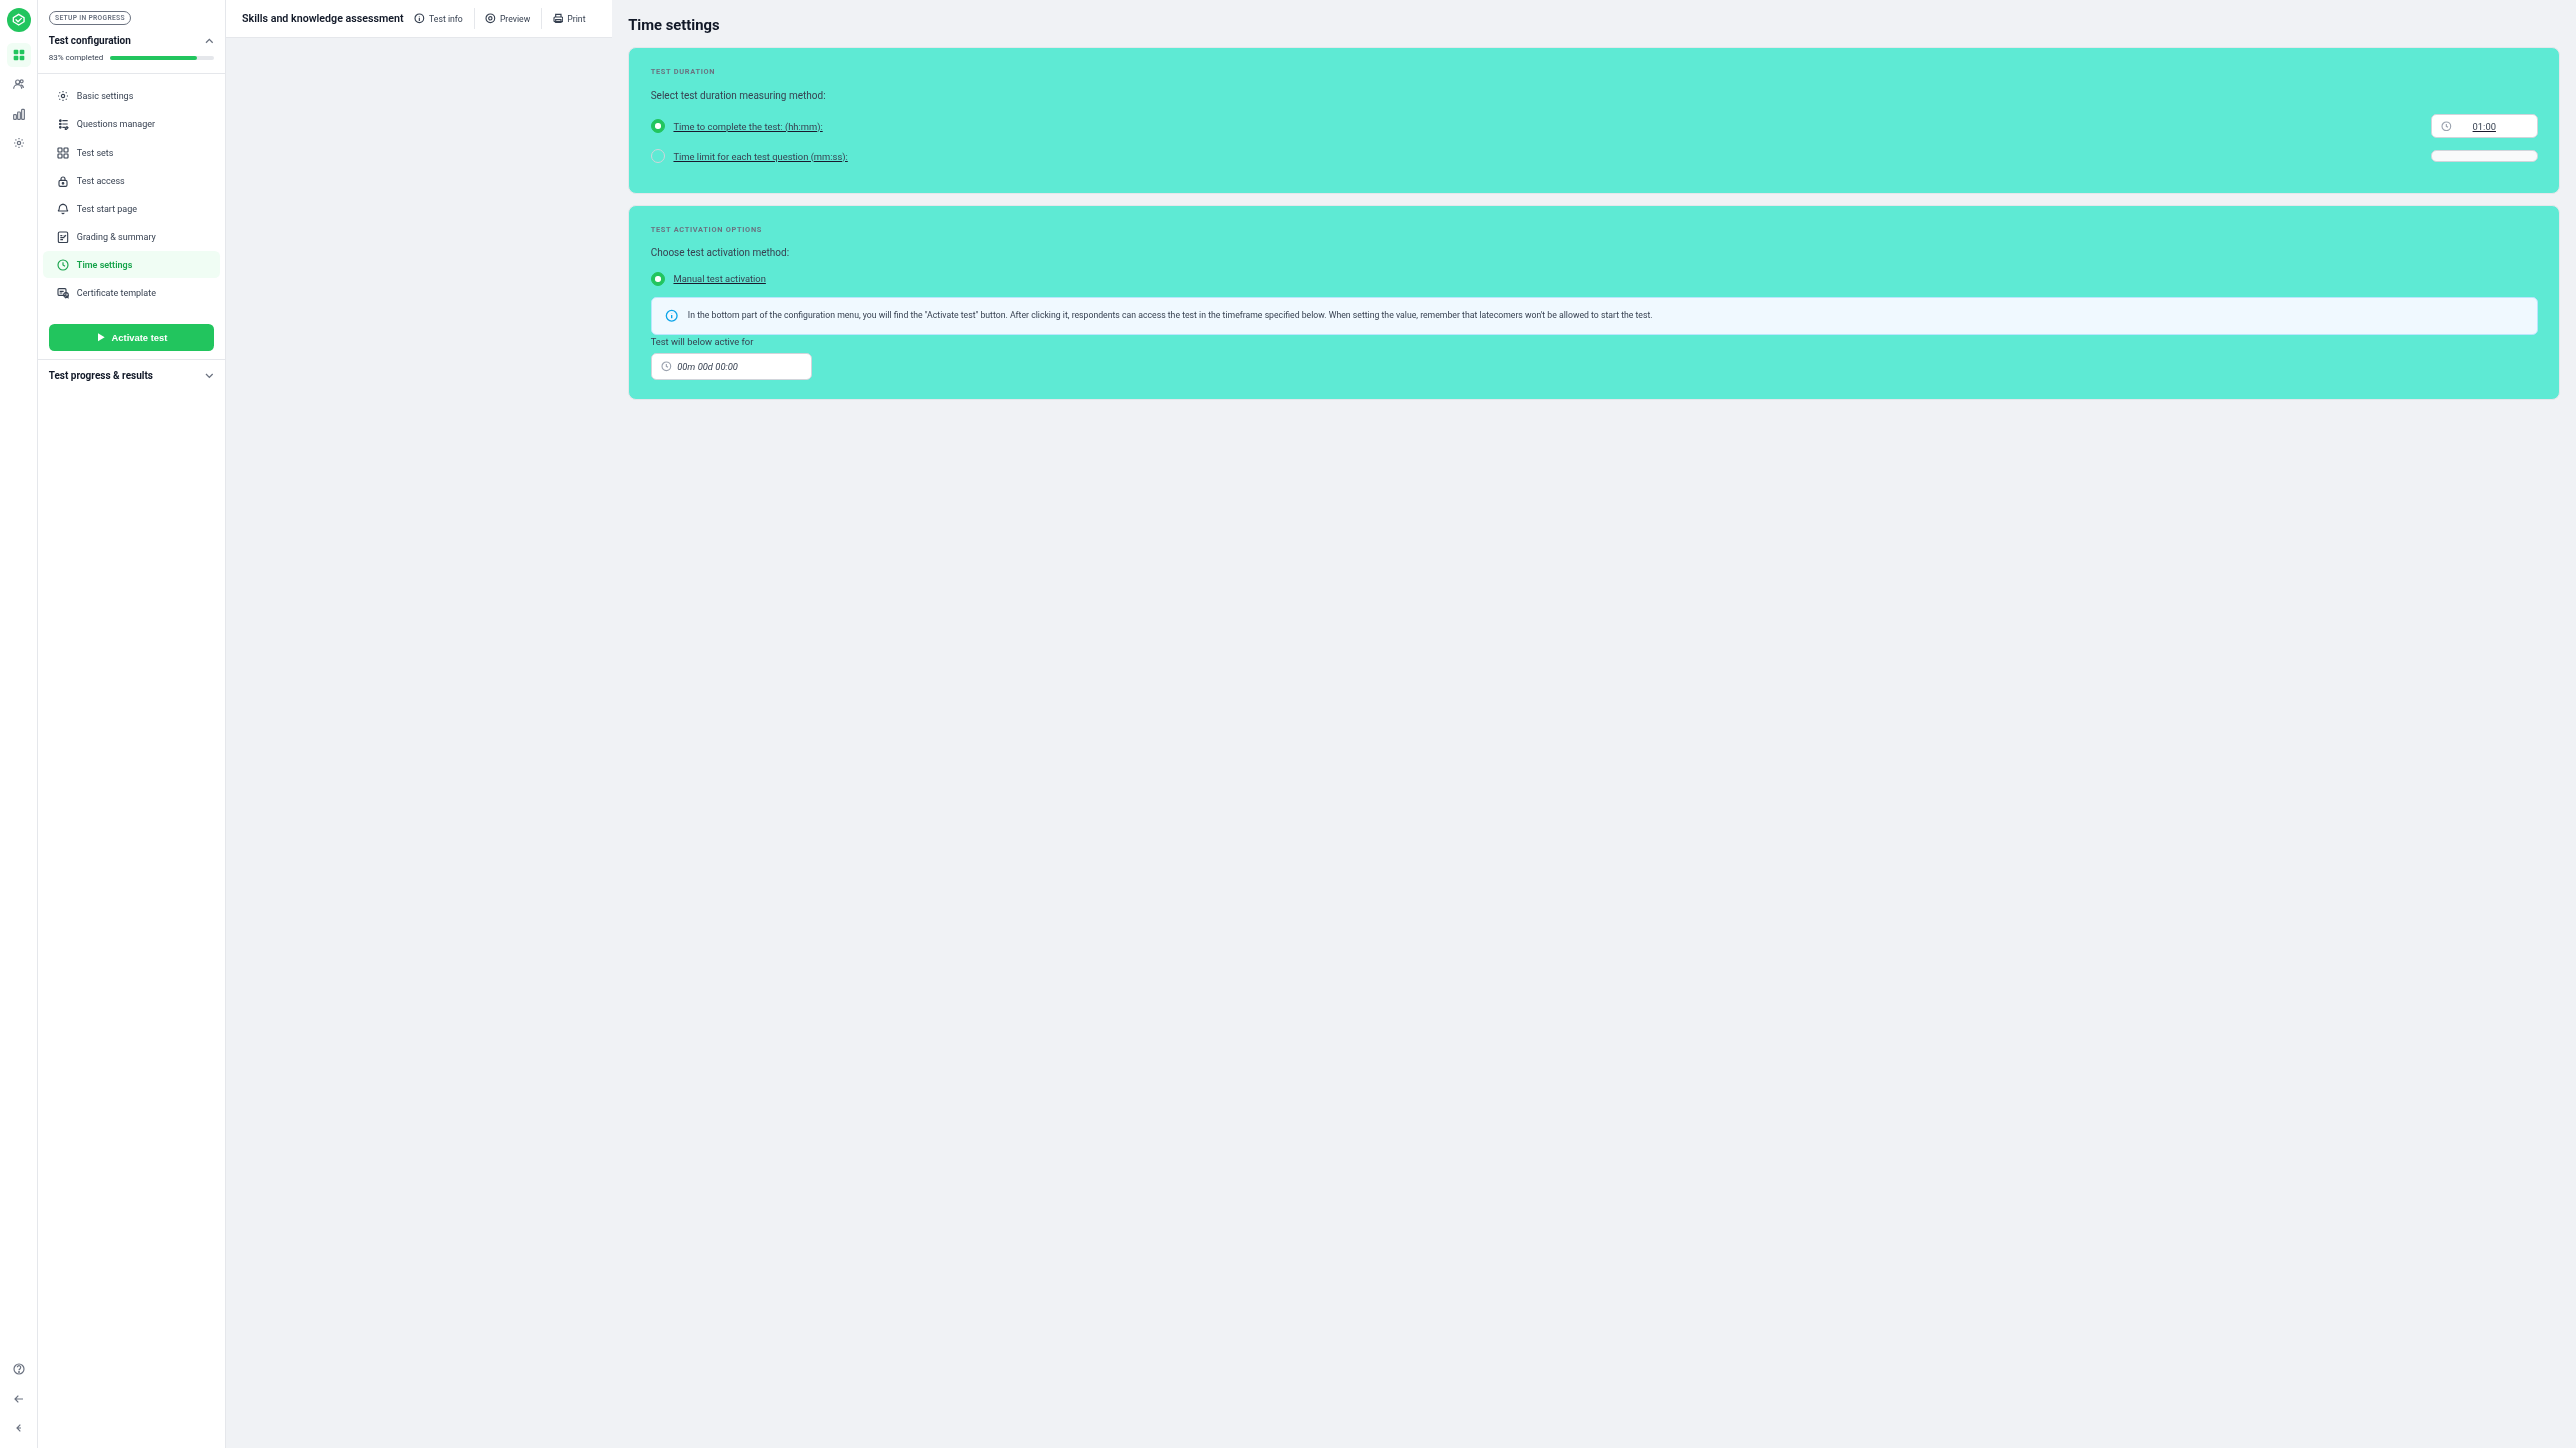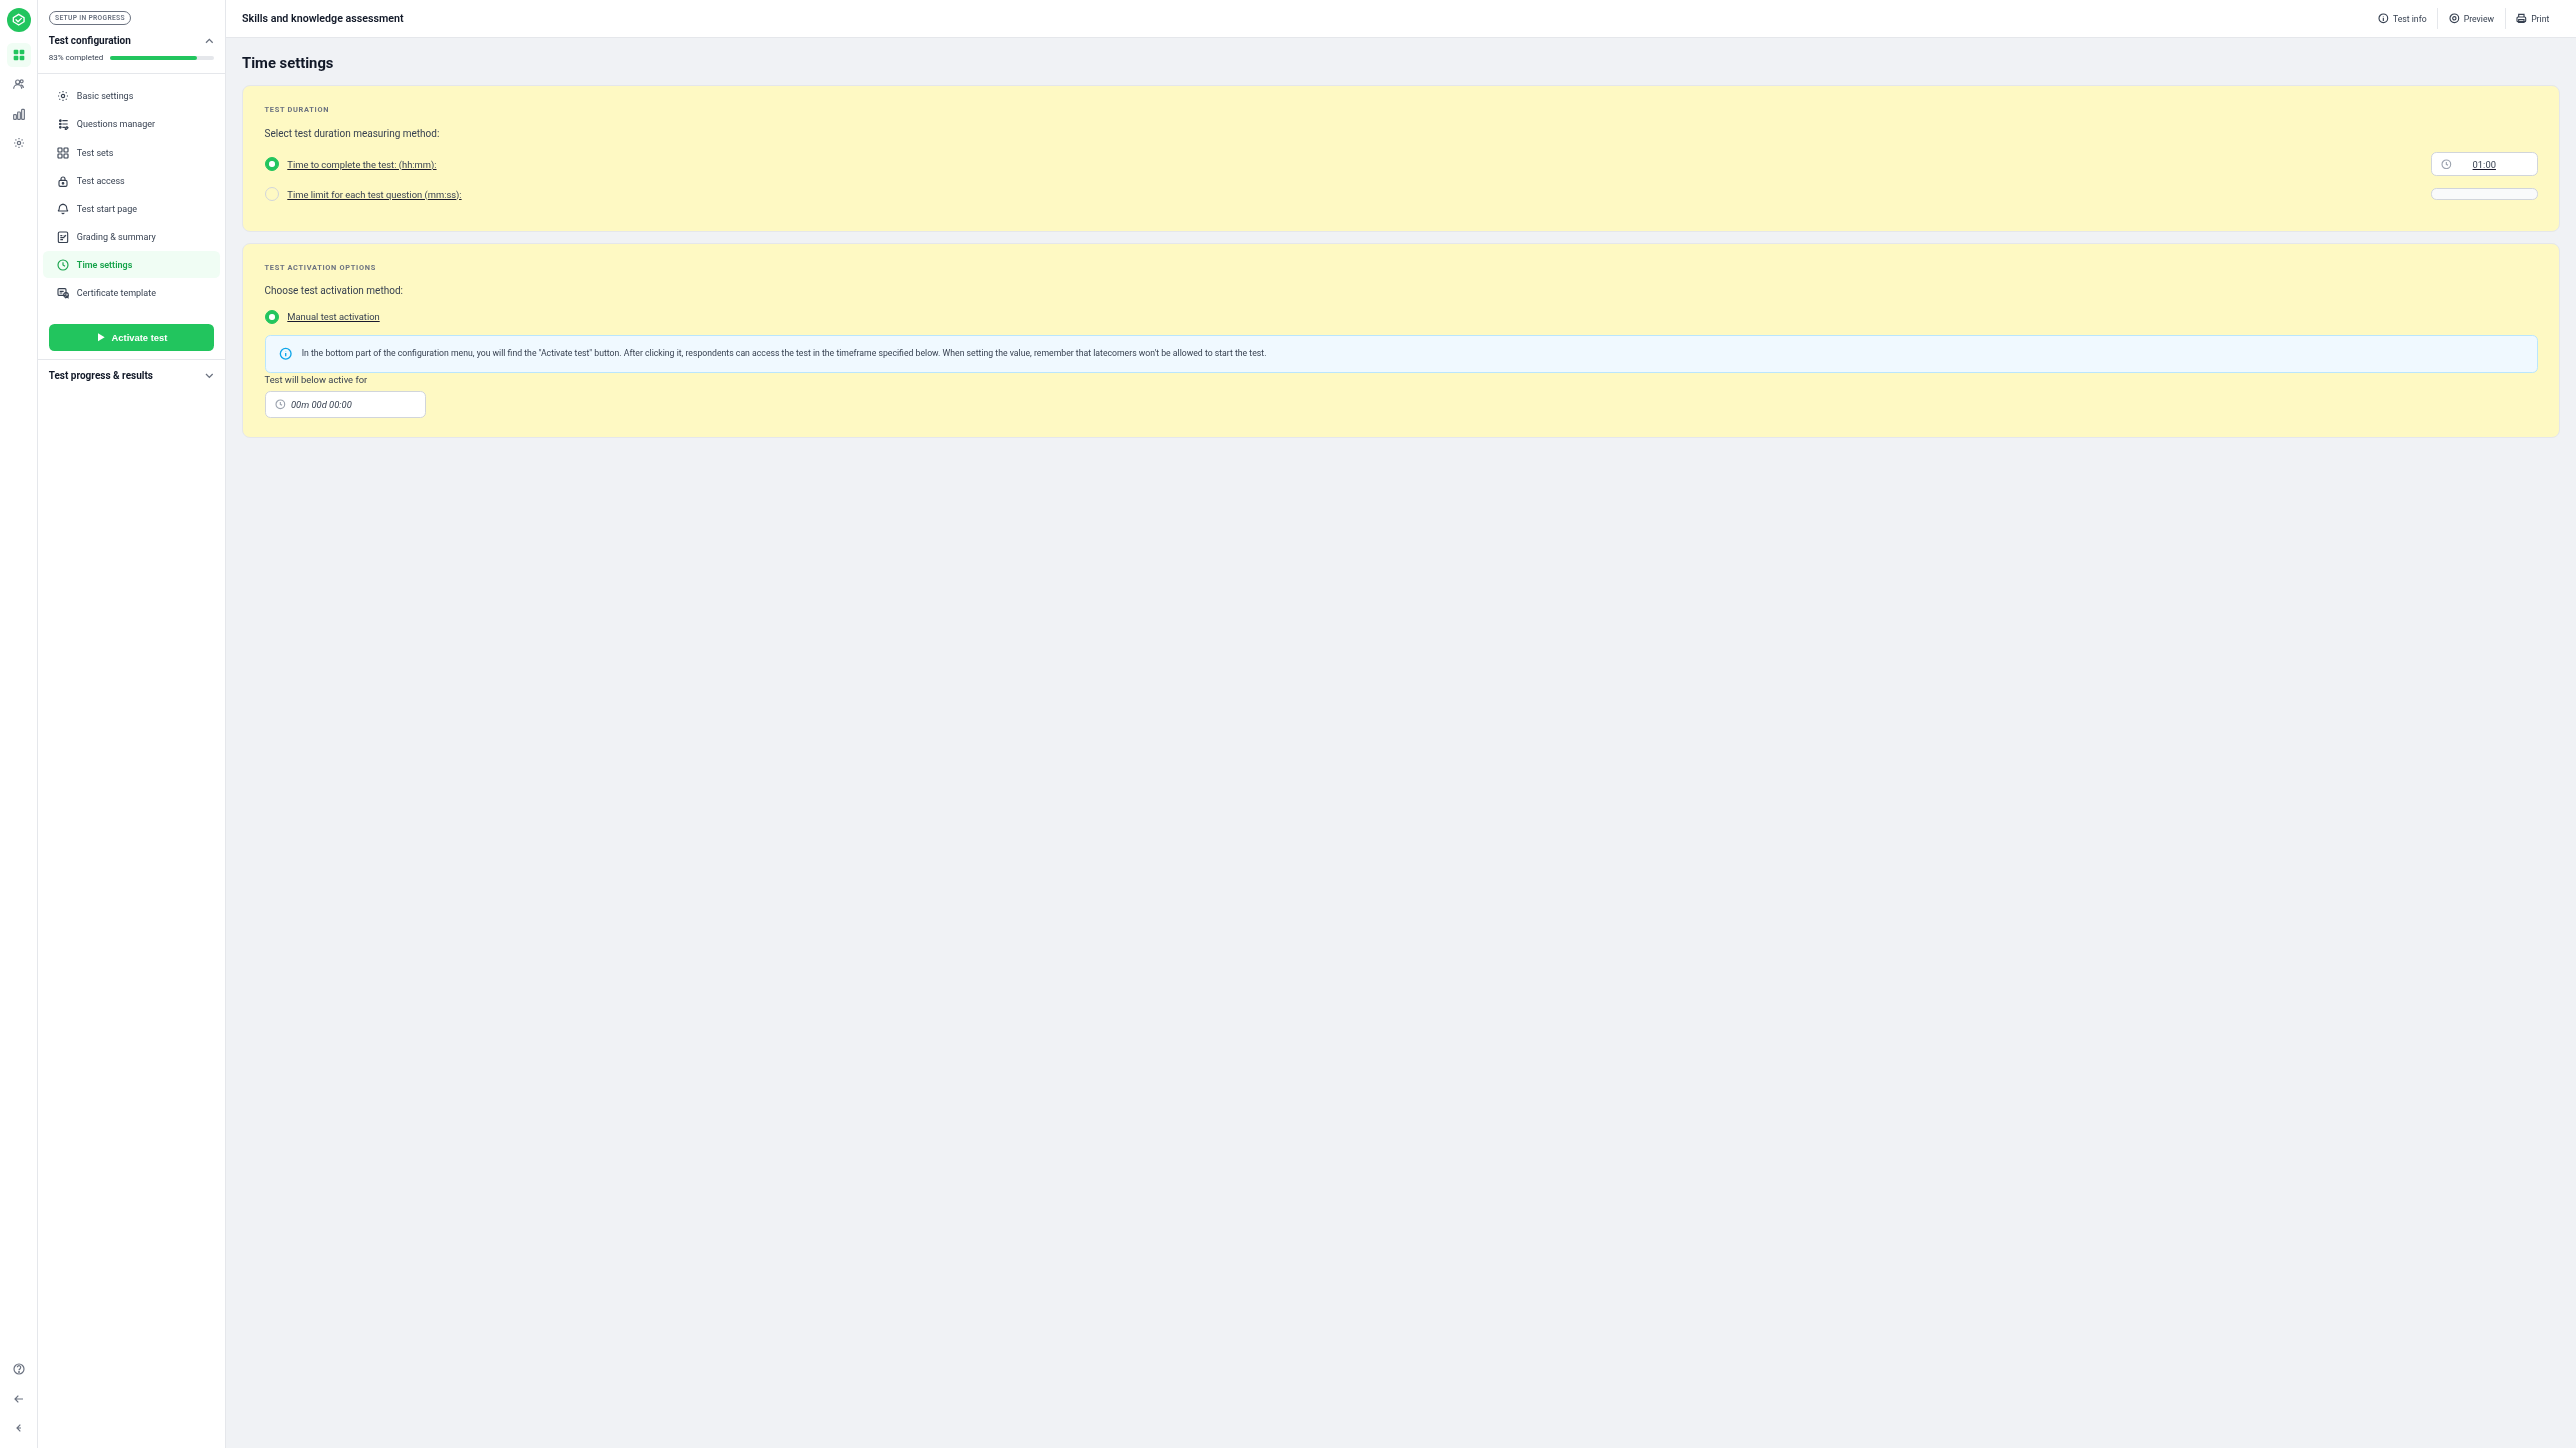--- a/index.html
+++ b/index.html
@@ -150,21 +150,21 @@
     .sidebar-section2-title {
       font-size: 10px;
       font-weight: 700;
       color: #111827;
     }
 
     
     .main-content {
       flex: 1;
       display: flex;
-      flex-direction: column;
+      flex-direction: row;
       overflow: hidden;
     }
     .topbar {
       background: #fff;
       border-bottom: 0.7px solid #e5e7eb;
       padding: 0 16px;
       height: 38px;
       display: flex;
       align-items: center;
       justify-content: space-between;
@@ -199,21 +199,21 @@
     }
 
     .page-title {
       font-size: 14.8px;
       font-weight: 700;
       color: #111827;
       margin-bottom: 13.4px;
     }
 
     .card {
-      background: #fef9c3;
+      background: #5eead4;
       border-radius: 8px;
       border: 0.7px solid #e5e7eb;
       margin-bottom: 10.7px;
       overflow: hidden;
     }
     .card-inner {
       padding: 19px 21.5px;
     }
     .section-label {
       font-size: 7.4px;

